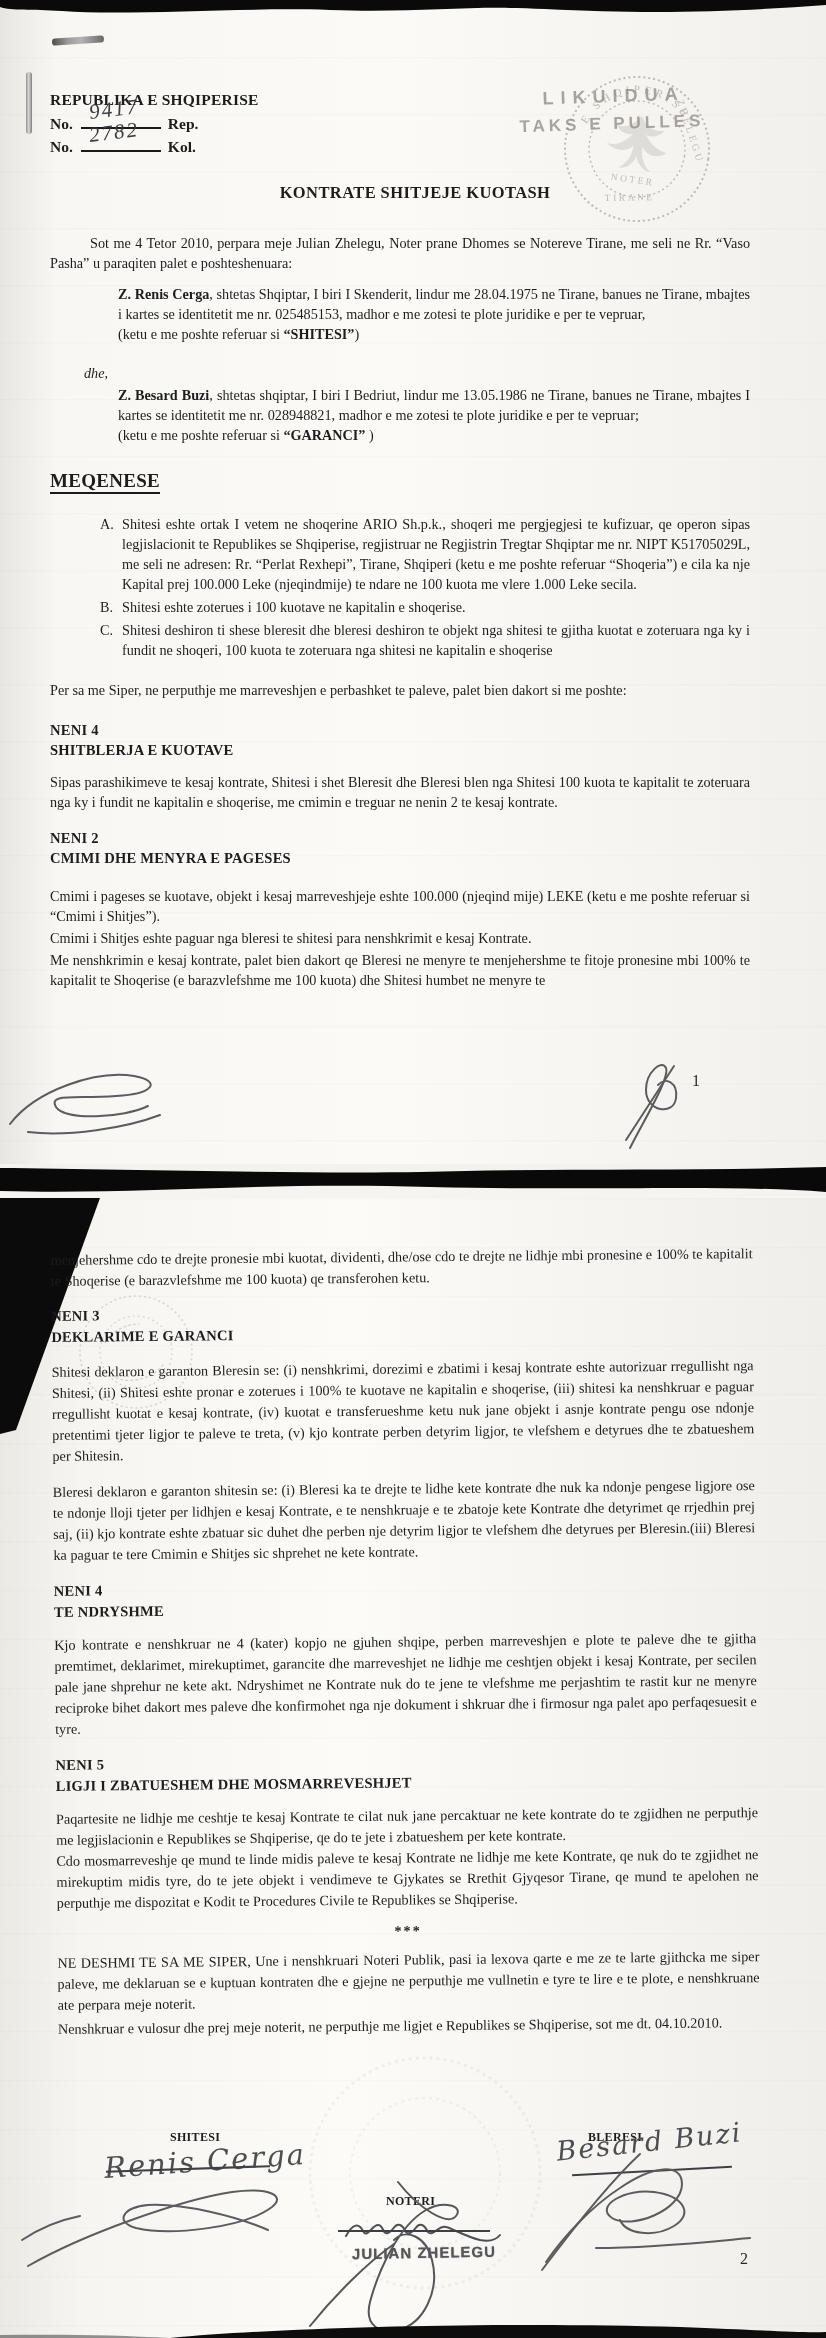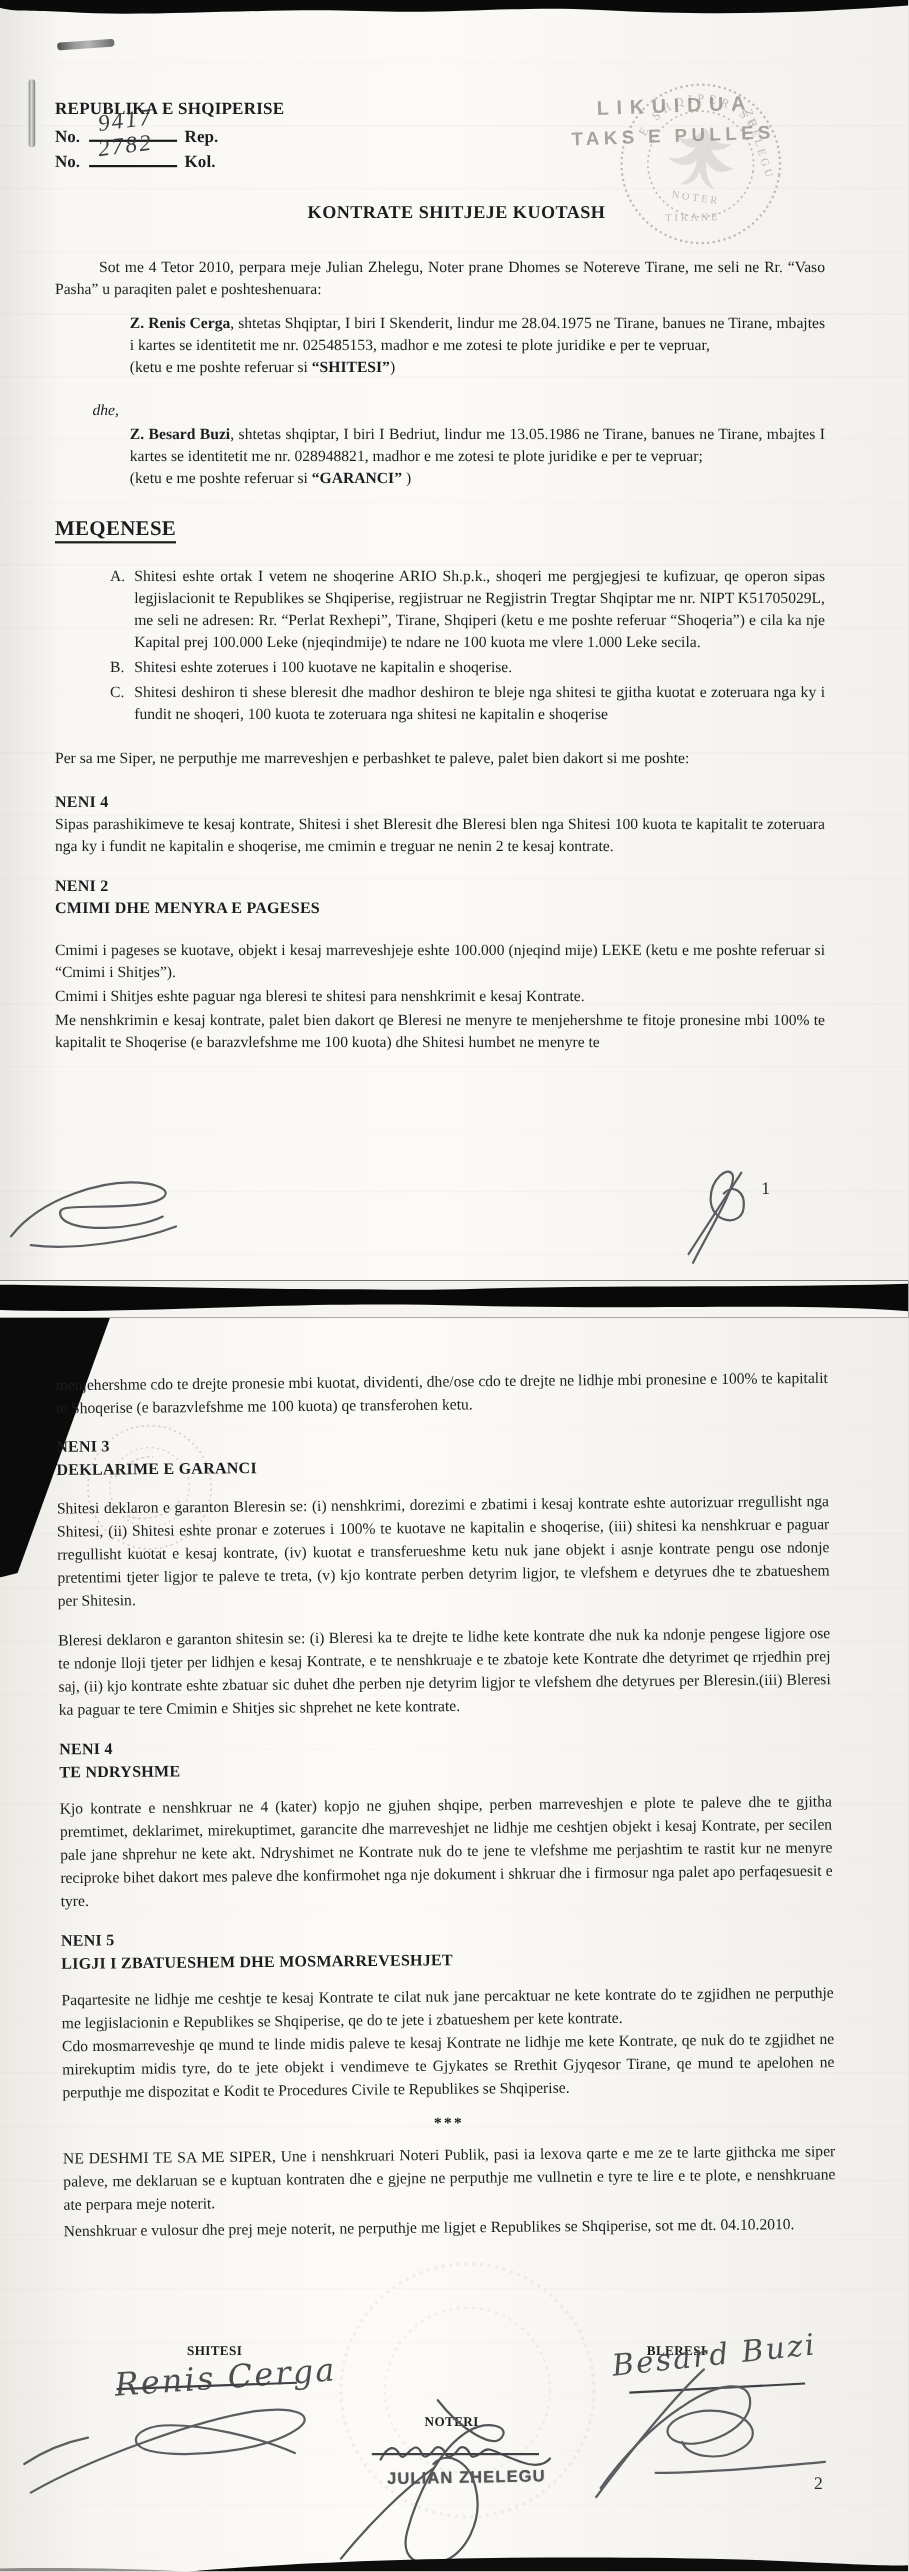--- a/index.html
+++ b/index.html
@@ -132,26 +132,27 @@
       <div class="recital">
         <span class="rl">A.</span>
         <span class="rt">Shitesi eshte ortak I vetem ne shoqerine ARIO Sh.p.k., shoqeri me pergjegjesi te kufizuar, qe operon sipas legjislacionit te Republikes se Shqiperise, regjistruar ne Regjistrin Tregtar Shqiptar me nr. NIPT K51705029L, me seli ne adresen: Rr. “Perlat Rexhepi”, Tirane, Shqiperi (ketu e me poshte referuar “Shoqeria”) e cila ka nje Kapital prej 100.000 Leke (njeqindmije) te ndare ne 100 kuota me vlere 1.000 Leke secila.</span>
       </div>
       <div class="recital">
         <span class="rl">B.</span>
         <span class="rt">Shitesi eshte zoterues i 100 kuotave ne kapitalin e shoqerise.</span>
       </div>
       <div class="recital" style="margin-bottom:20px;">
         <span class="rl">C.</span>
-        <span class="rt">Shitesi deshiron ti shese bleresit dhe madhor deshiron te bleje nga shitesi te gjitha kuotat e zoteruara nga ky i fundit ne shoqeri, 100 kuota te zoteruara nga shitesi ne kapitalin e shoqerise</span>
+        <span class="rt">Shitesi deshiron ti shese bleresit dhe bleresi deshiron te objekt nga shitesi te gjitha kuotat e zoteruara nga ky i fundit ne shoqeri, 100 kuota te zoteruara nga shitesi ne kapitalin e shoqerise</span>
       </div>
 
       <p class="j" style="margin-bottom:20px;">Per sa me Siper,  ne perputhje me marreveshjen e perbashket te paleve, palet bien dakort si me poshte:</p>
 
       <p class="h">NENI 4</p>
+      <p class="h" style="margin-bottom:12px;">SHITBLERJA E KUOTAVE</p>
       <p class="j" style="margin-bottom:16px;">Sipas parashikimeve te kesaj kontrate, Shitesi i shet Bleresit dhe Bleresi blen nga Shitesi 100 kuota te kapitalit te zoteruara nga ky i fundit ne kapitalin e shoqerise, me cmimin e treguar ne nenin 2 te kesaj kontrate.</p>
 
       <p class="h">NENI 2</p>
       <p class="h" style="margin-bottom:18px;">CMIMI DHE MENYRA E PAGESES</p>
       <p class="j" style="margin-bottom:2px;">Cmimi i pageses se kuotave, objekt i kesaj marreveshjeje eshte 100.000 (njeqind mije) LEKE (ketu e me poshte referuar si “Cmimi i Shitjes”).</p>
       <p class="j" style="margin-bottom:2px;">Cmimi i Shitjes eshte paguar nga bleresi te shitesi para nenshkrimit e kesaj Kontrate.</p>
       <p class="j">Me nenshkrimin e kesaj kontrate, palet bien dakort qe Bleresi ne menyre te menjehershme te fitoje pronesine mbi 100% te kapitalit te Shoqerise (e barazvlefshme me 100 kuota) dhe Shitesi humbet ne menyre te</p>
     </div>
 
     <div class="sig" style="left:4px;top:1066px;">

